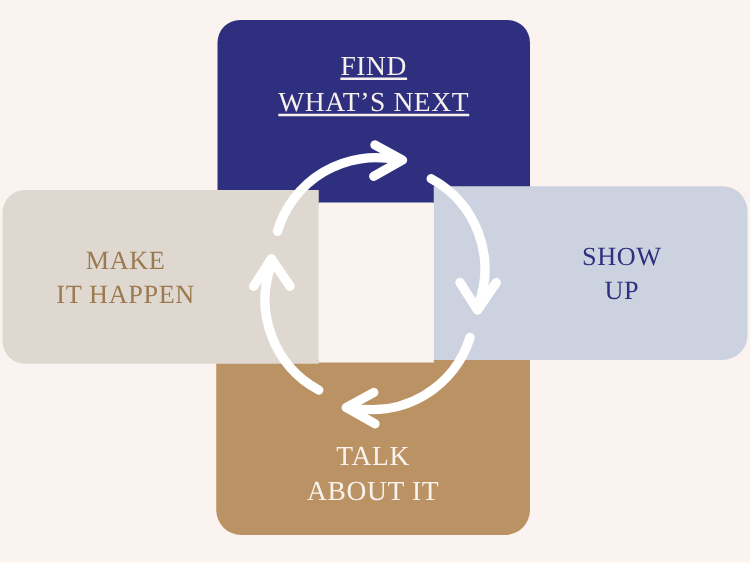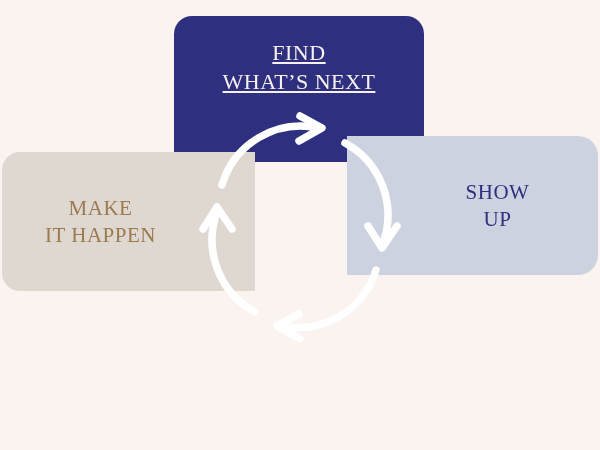--- a/index.html
+++ b/index.html
@@ -61,21 +61,21 @@
   }
   #panel-left .label {
     color: #9c7a4f;
     font-size: 21px;
     padding-right: 56px;
   }
 
   
   #panel-right {
     left: 347px;
-    top: 136px;
+    top: 149px;
     width: 251px;
     height: 139px;
     background: #ccd2df;
     border-radius: 0 20px 20px 0;
     z-index: 2;
   }
   #panel-right .label {
     color: #2e307f;
     font-size: 21px;
     padding-left: 50px;
@@ -139,20 +139,24 @@
   <div class="panel" id="panel-left">
     <div class="label">MAKE
 IT HAPPEN</div>
   </div>
 
   <div class="panel" id="panel-right">
     <div class="label">SHOW
 UP</div>
   </div>
 
+  <div class="panel" id="panel-bottom">
+    <div class="label">TALK
+ABOUT IT</div>
+  </div>
 
   <div id="center-gap"></div>
 
   <svg id="arrow-ring" viewBox="0 0 600 450">
 
     <g>
       <path d="M 222,185 A 82,82 0 0 1 318,128"></path>
       <path d="M 300,116 L 322,128 L 299,141"></path>
     </g>
 

